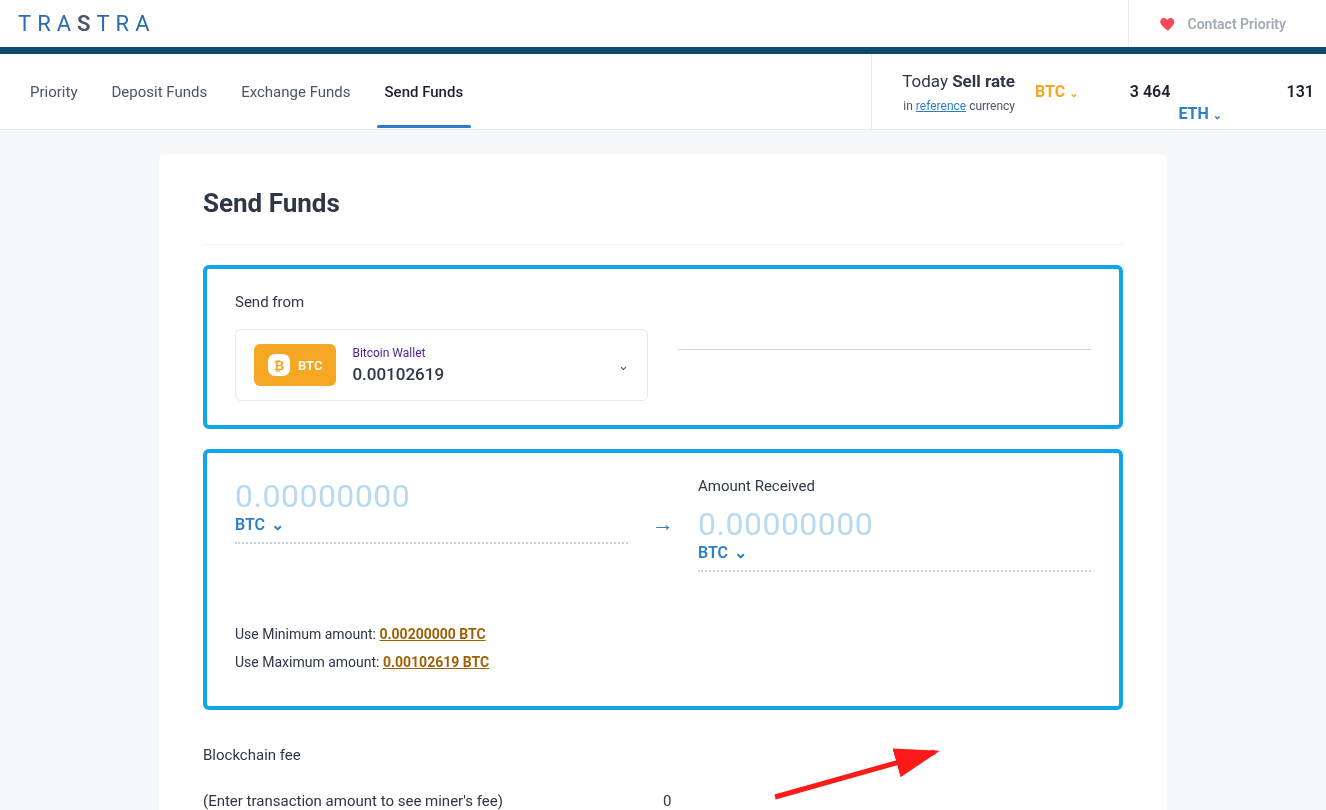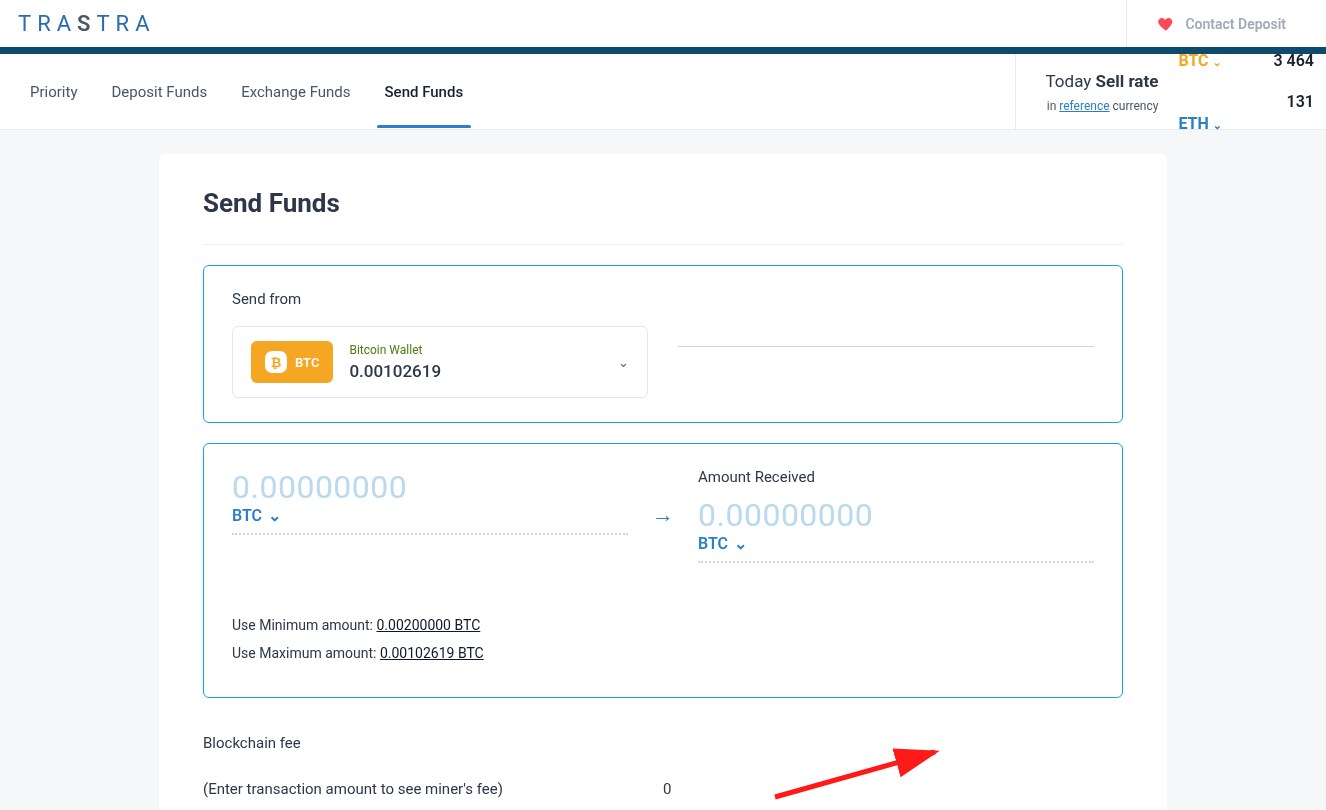--- a/index.html
+++ b/index.html
@@ -15,61 +15,61 @@
     .nav { display: flex; align-items: center; gap: 34px; padding-left: 30px; }
     .nav-item { font-size: 15px; color: #4a5568; cursor: pointer; padding: 26px 0; position: relative; }
     .nav-item.active { color: #1a202c; font-weight: 500; }
     .nav-item.active::after { content: ""; position: absolute; left: -8px; right: -8px; bottom: -1px; height: 3px; background: #2b7ec9; border-radius: 2px; }
     
     .rates { display: flex; align-items: center; gap: 20px; padding-right: 12px; border-left: 1px solid #e8ebee; padding-left: 30px; }
     .rates-text { text-align: right; font-size: 17px; color: #2d3748; }
     .rates-text .bold { font-weight: 700; }
     .rates-sub { font-size: 12px; color: #4a5568; margin-top: 8px; }
     .rates-sub a { color: #2b7ec9; text-decoration: underline; }
-    .rate-list { display: flex; flex-direction: column; }
+    .rate-list { display: flex; flex-direction: row; gap: 8px; }
     .rate-row { display: flex; align-items: center; justify-content: space-between; gap: 40px; font-weight: 700; font-size: 16px; }
     .rate-btc { color: #f5a623; }
     .rate-eth { color: #2b7ec9; margin-top: 44px; }
     .rate-val { color: #1a202c; font-weight: 600; min-width: 52px; text-align: right; }
     .chev-sm { font-size: 11px; margin-left: 4px; color: inherit; }
     
     .page { background: #f6f7f9; padding: 24px 0 40px; min-height: calc(810px - 130px); display: flex; justify-content: center; }
     .card { background: #fff; border-radius: 6px; width: 1008px; box-shadow: 0 1px 3px rgba(0,0,0,0.02); }
     .card-inner { padding: 34px 44px 0; }
     .page-title { font-size: 26px; font-weight: 700; color: #2d3748; padding-bottom: 26px; border-bottom: 1px solid #edf0f3; }
     
-    .panel { border: 1px solid #0ea5e9; border-radius: 6px; margin-top: 20px; padding: 24px 28px; }
+    .panel { border: 4px solid #0ea5e9; border-radius: 6px; margin-top: 20px; padding: 24px 28px; }
     
     .fromto { display: flex; gap: 30px; }
     .col { flex: 1; }
     .label { font-size: 15px; color: #2d3748; margin-bottom: 18px; }
     .label .muted { color: #7b8794; }
     
     .wallet-select { border: 1px solid #e2e8f0; border-radius: 6px; padding: 14px 18px; display: flex; align-items: center; justify-content: space-between; cursor: pointer; }
     .wallet-left { display: flex; align-items: center; gap: 16px; }
     .btc-badge { display: flex; align-items: center; gap: 8px; background: #f5a623; color: #fff; border-radius: 6px; padding: 10px 14px; font-size: 13px; font-weight: 600; }
     .btc-circle { width: 22px; height: 22px; background: #fff; border-radius: 7px; display: flex; align-items: center; justify-content: center; color: #f5a623; font-size: 13px; font-weight: 900; }
-    .wallet-meta .wname { font-size: 12px; color: #4d7c0f; margin-bottom: 4px; }
+    .wallet-meta .wname { font-size: 12px; color: #4c1d95; margin-bottom: 4px; }
     .wallet-meta .wval { font-size: 17px; color: #2d3748; font-weight: 500; }
     .chev { font-size: 13px; color: #4a5568; }
     
     .addr-input { border: none; border-bottom: 1px solid #cbd5e0; width: 100%; background: transparent; padding: 30px 0 8px; font-size: 15px; outline: none; }
     
     .amounts { display: flex; align-items: flex-start; gap: 24px; }
     .amount-col { flex: 1; }
     .amount-label { font-size: 15px; color: #2d3748; margin-bottom: 10px; }
     .amount-input-row { display: flex; align-items: baseline; justify-content: flex-end; border-bottom: 2px dotted #cbd5e0; padding-bottom: 8px; flex-direction: column; }
     .amount-input { border: none; background: transparent; font-size: 32px; color: #b9d9f0; font-weight: 400; outline: none; width: 260px; letter-spacing: 0.5px; }
     .amount-input::placeholder { color: #b9d9f0; }
     .cur-pick { color: #2b7ec9; font-weight: 600; font-size: 16px; display: flex; align-items: center; gap: 6px; cursor: pointer; }
     .arrow-col { padding-top: 34px; color: #2b7ec9; font-size: 22px; }
     
     .limits { margin-top: 54px; font-size: 14px; color: #2d3748; }
     .limits .row { margin-bottom: 12px; }
-    .limits a { color: #0f172a; text-decoration: underline; }
+    .limits a { color: #a16207; text-decoration: underline; font-weight: bold; }
     
     .bottom-section { padding: 22px 44px 10px; }
     .brow { display: flex; justify-content: space-between; align-items: center; font-size: 15px; color: #2d3748; padding: 14px 0; }
     .brow .left { flex: 1; }
     .brow .right { flex: 1; }
     
     .radios { display: flex; gap: 30px; align-items: center; }
     .radio { display: flex; align-items: center; gap: 10px; cursor: pointer; color: #9aa4b2; font-size: 15px; }
     .radio.selected { color: #2d3748; }
     .rcircle { width: 18px; height: 18px; border: 2px solid #2b7ec9; border-radius: 50%; display: flex; align-items: center; justify-content: center; }
@@ -84,21 +84,21 @@
 <div class="rel-wrap">
 
 <div class="topbar">
   <div class="logo">
     TRA<span class="logo-s">S</span>TRA
   </div>
   <div class="support">
     <svg class="heart-icon" viewBox="0 0 24 24">
           <path d="M12 21s-8-5.3-10-10c-1.4-3.3 1-7 4.5-7 2 0 3.6 1.2 4.5 2.7C11.9 5.2 13.5 4 15.5 4 19 4 21.4 7.7 20 11c-2 4.7-8 10-8 10z"></path>
         </svg>
-    <span>Contact Deposit</span>
+    <span>Contact Priority</span>
   </div>
 </div>
 
 <div class="subbar">
   <div class="nav">
     <div class="nav-item">Priority</div>
     <div class="nav-item">Deposit Funds</div>
     <div class="nav-item">Exchange Funds</div>
     <div class="nav-item active">Send Funds</div>
   </div>

